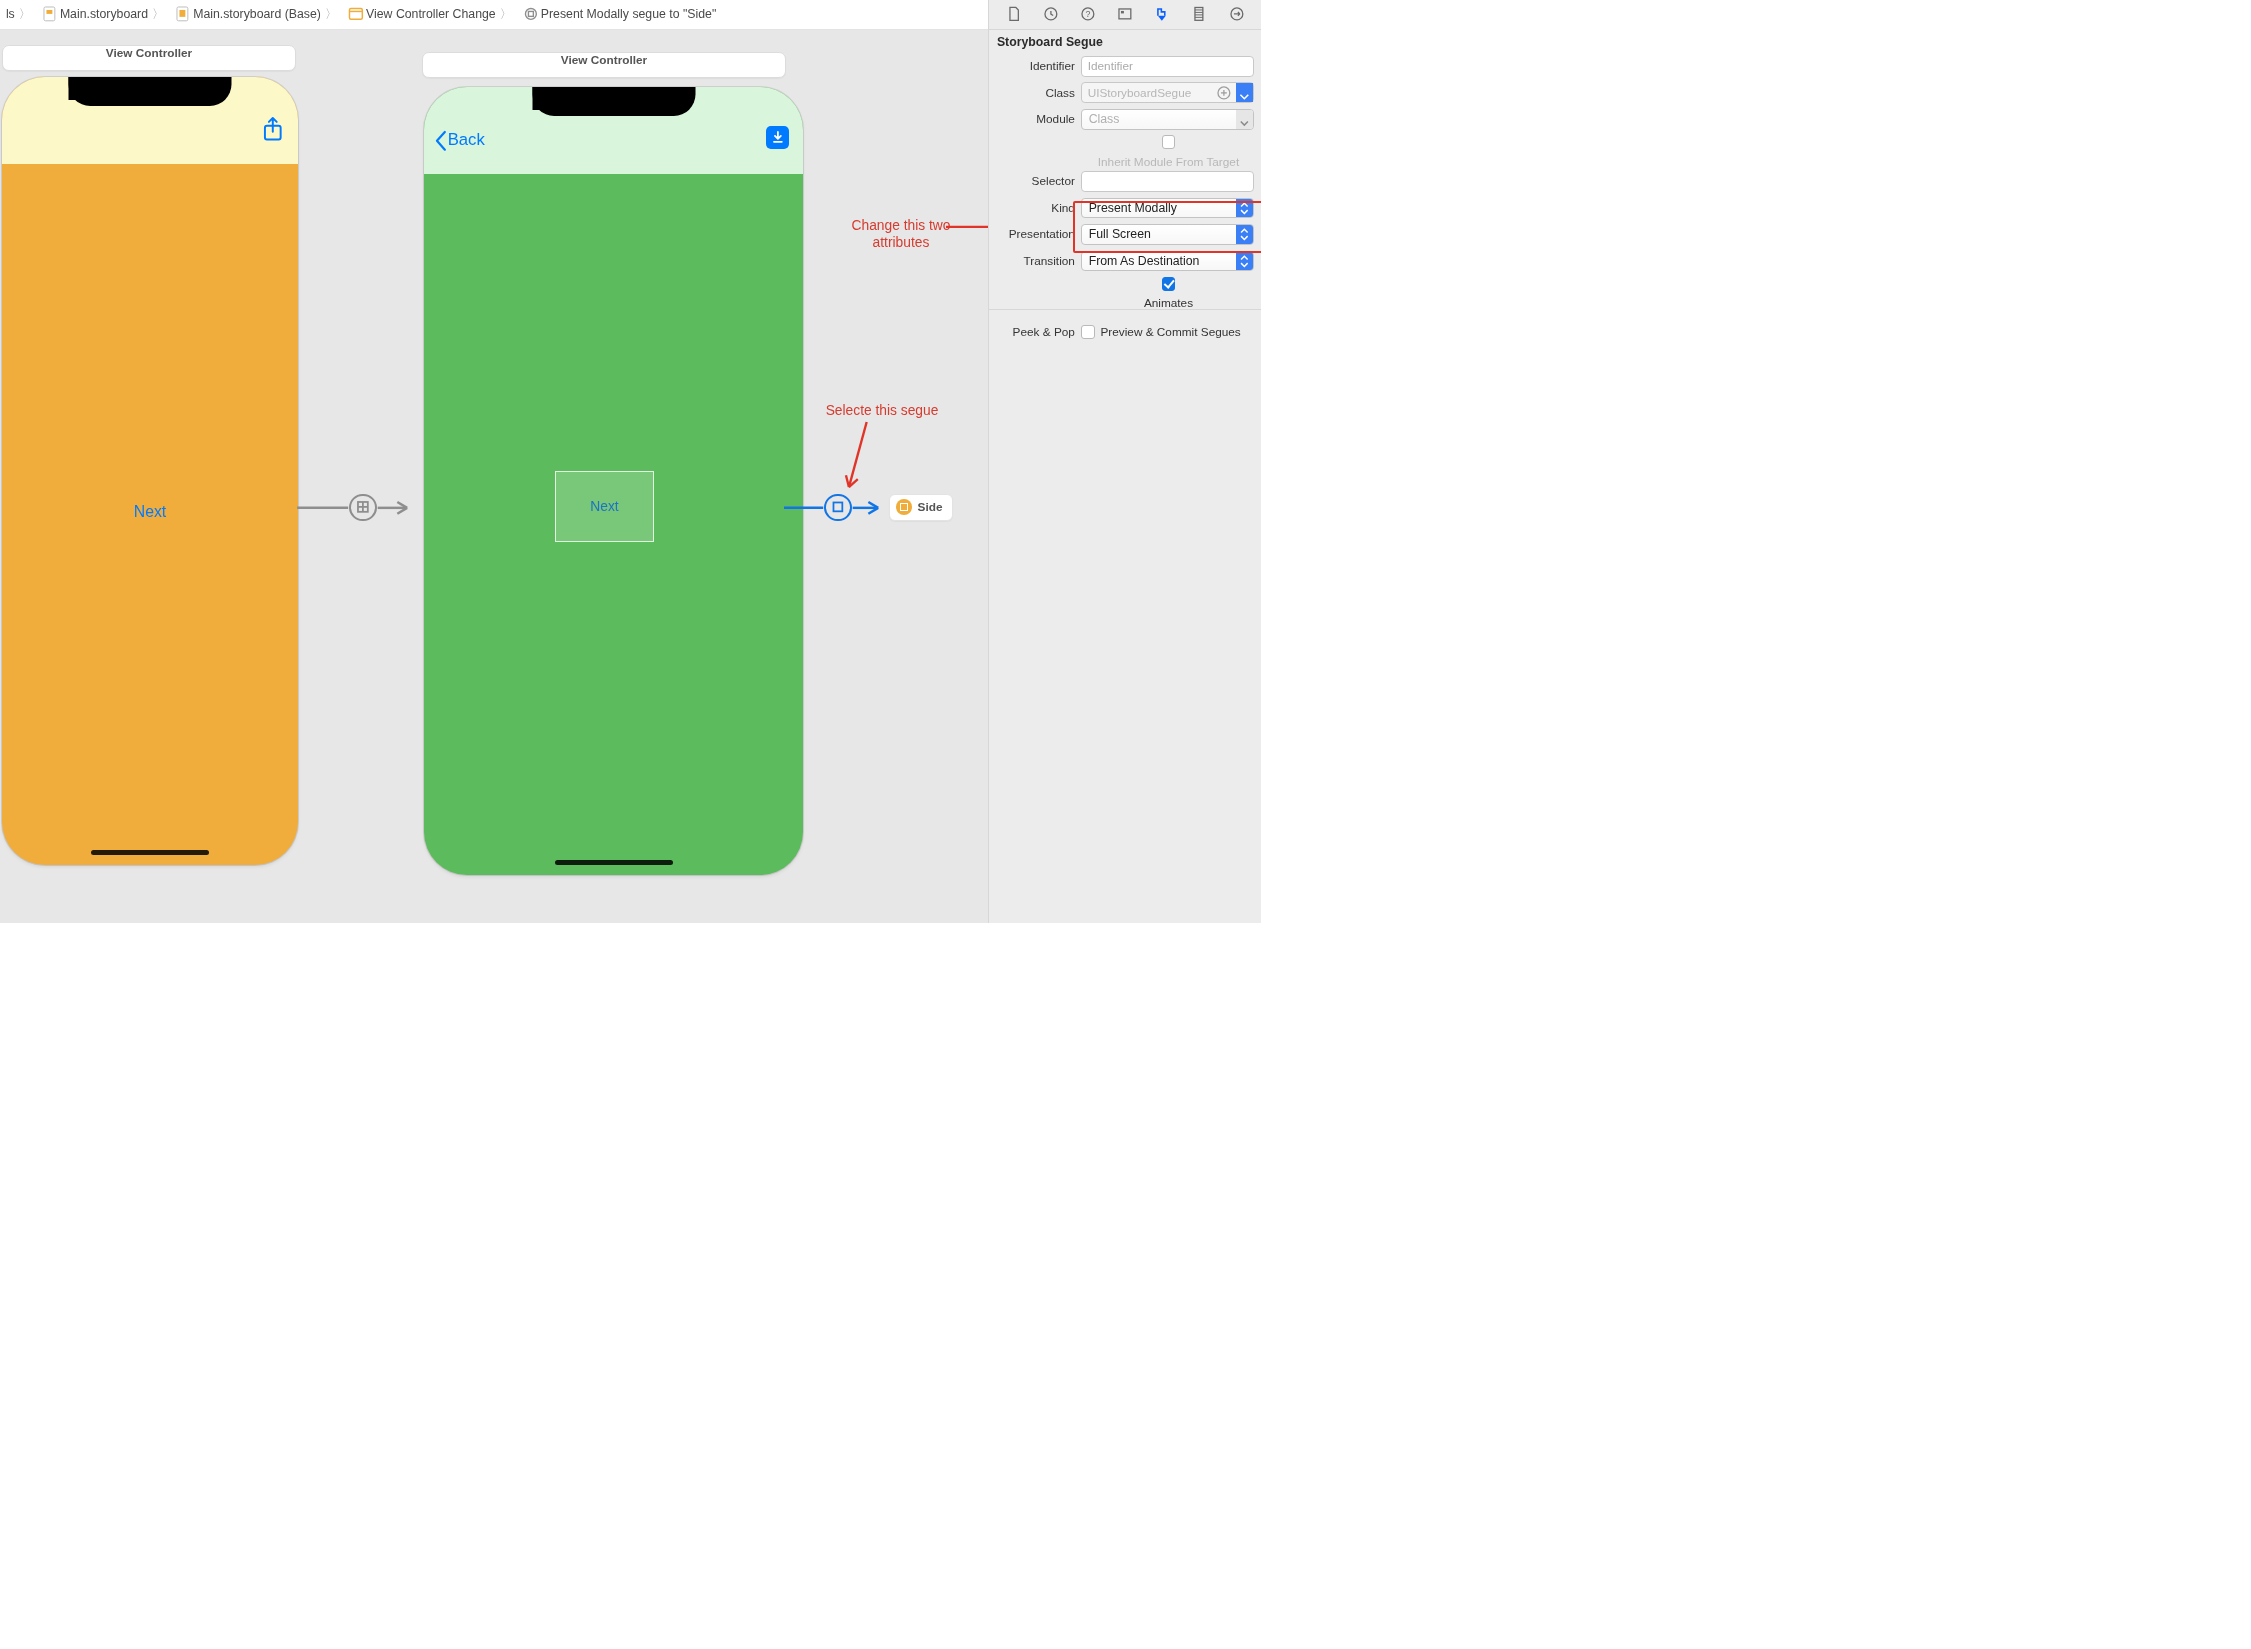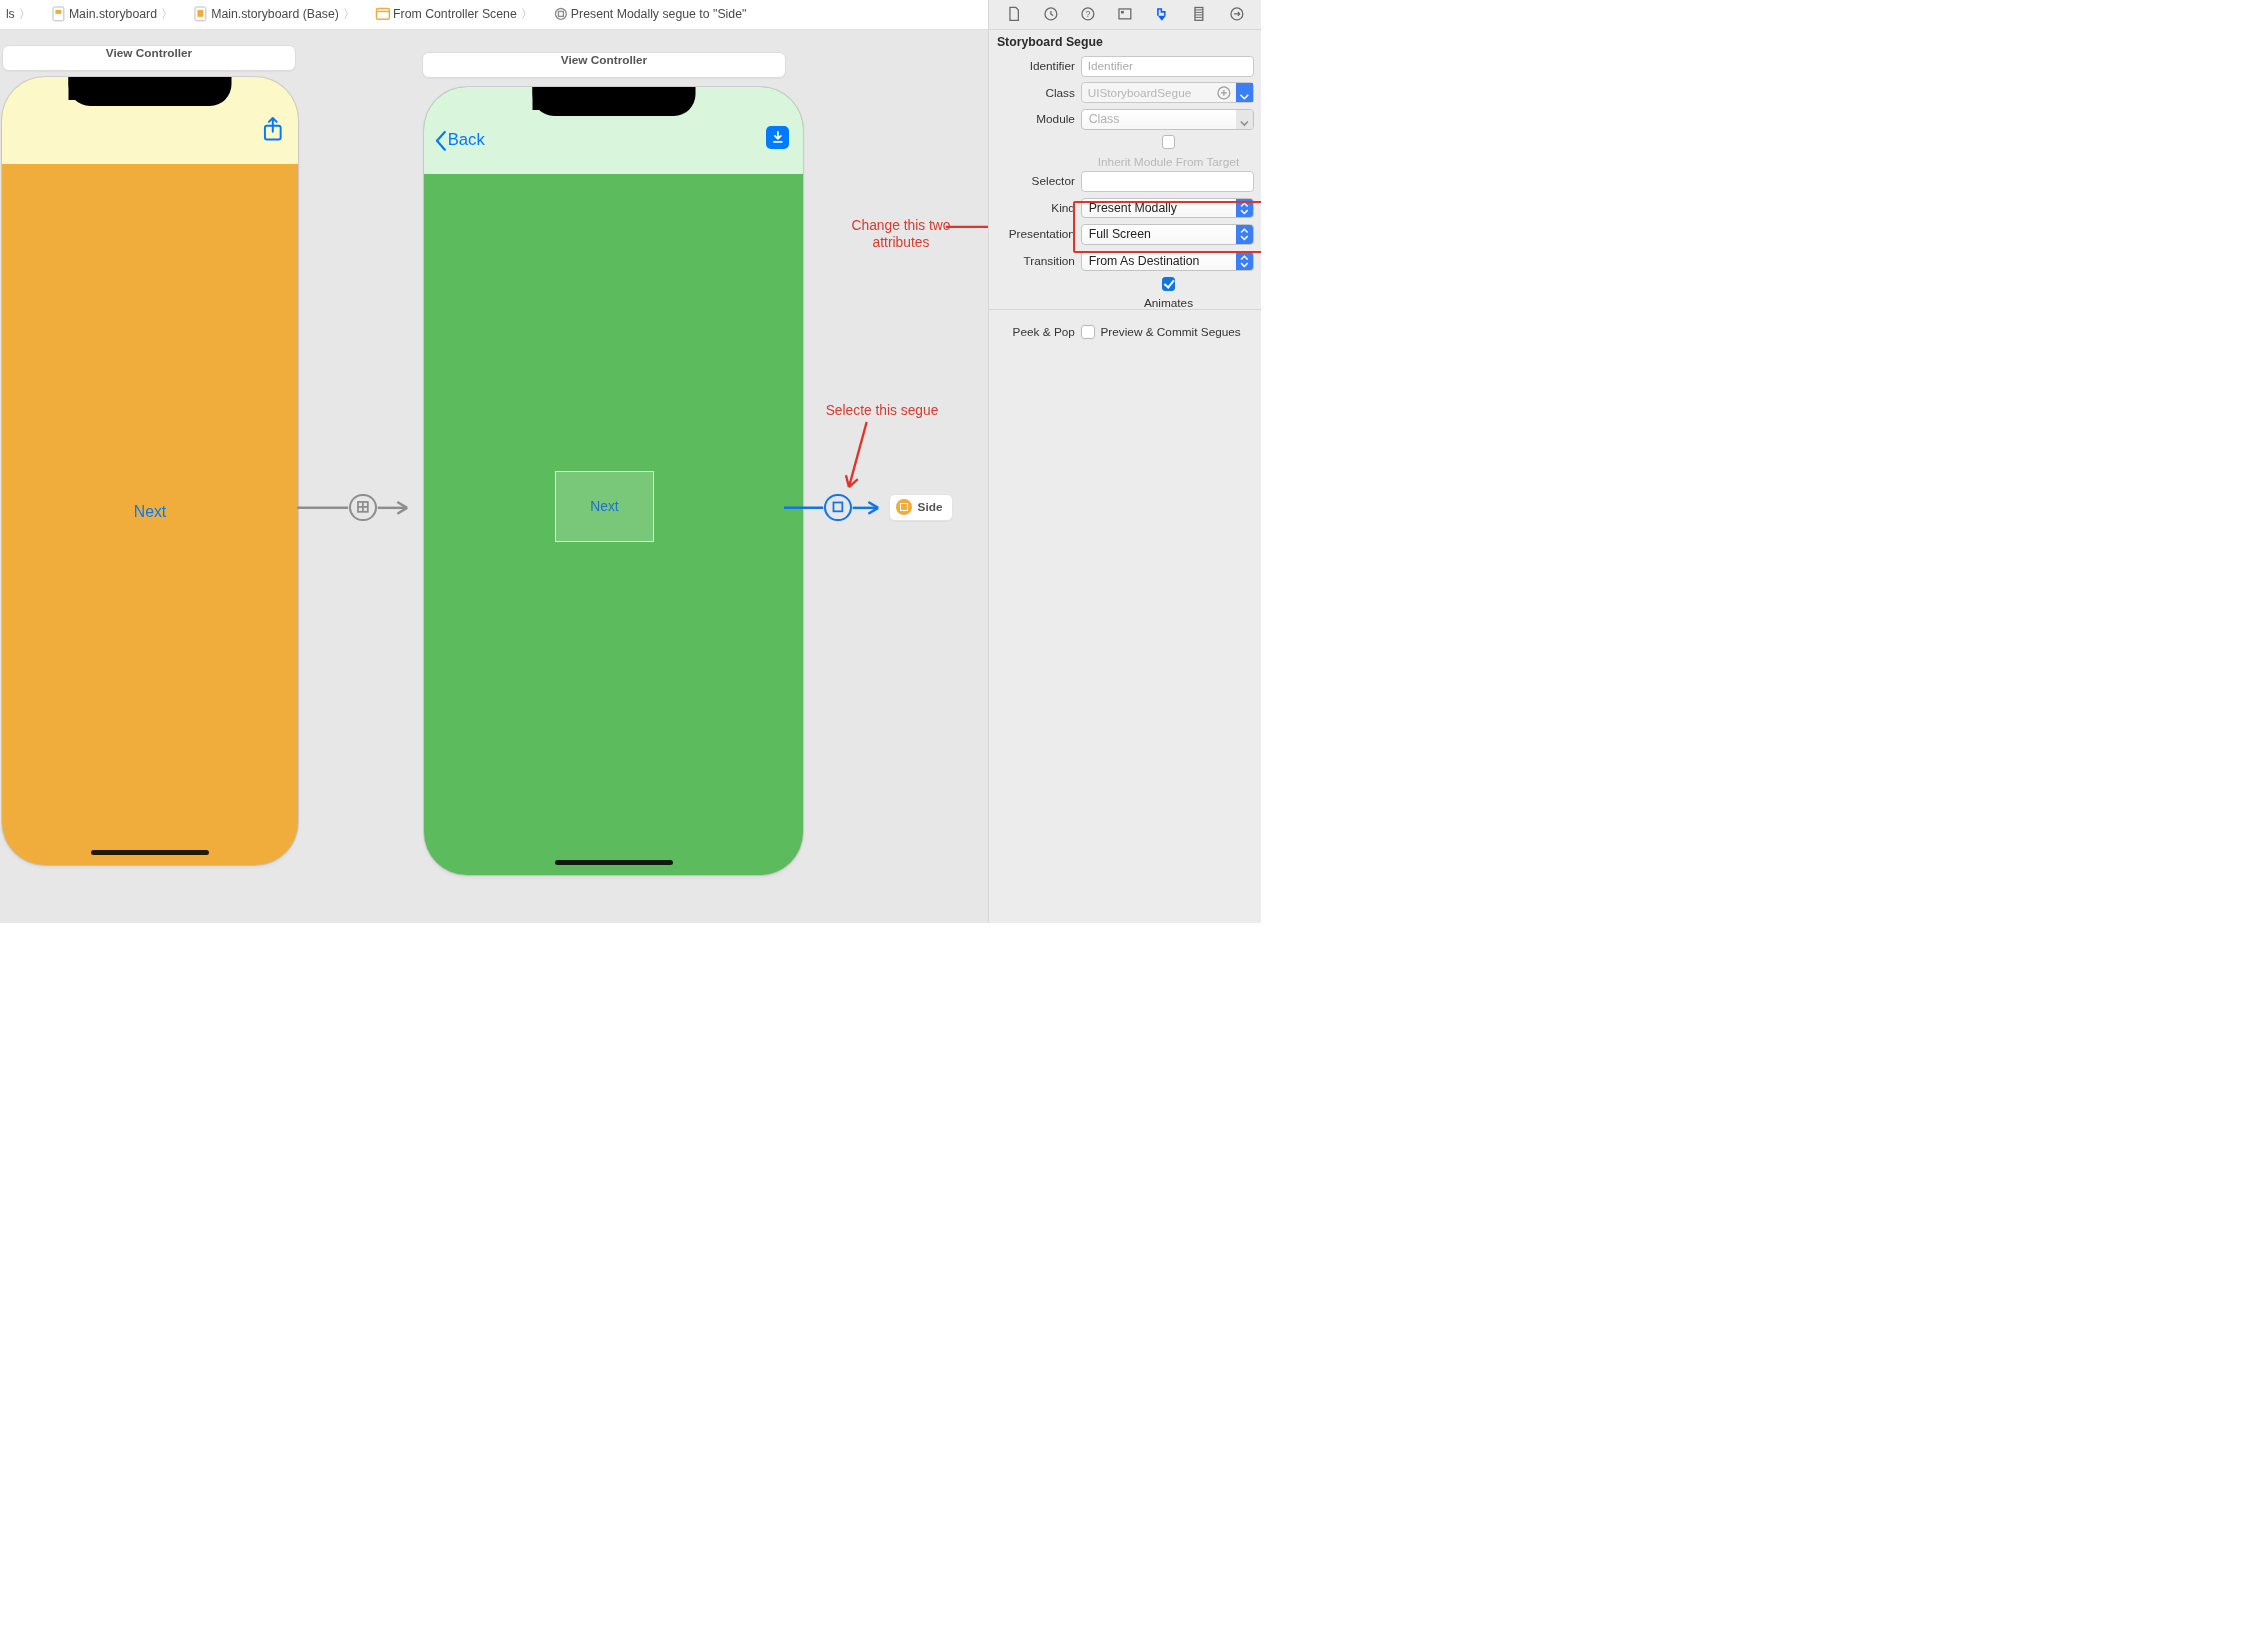--- a/index.html
+++ b/index.html
@@ -20,21 +20,21 @@
     height: 29.6px;
     background: #fff;
     border-bottom: 1px solid #e3e3e3;
     display: flex;
     align-items: center;
     justify-content: space-between;
     padding: 0 5.9px 0 0;
     font-size: 12.3px;
     color: #4a4a4a;
   }
-  .breadcrumbs { display: flex; align-items: center; gap: 14px; height: 100%; overflow: hidden; padding-left: 3.9px;}
+  .breadcrumbs { display: flex; align-items: center; gap: 5px; height: 100%; overflow: hidden; padding-left: 3.9px;}
   .crumb { display: flex; align-items: center; gap: 2px; white-space: nowrap; padding: 0 2px; cursor: default;}
   .crumb .chev { color: #aaa; padding: 0 2px; }
   .ic16 { width: 15.8px; height: 15.8px; display:inline-flex; align-items:center; justify-content:center; flex: 0 0 15.8px;}
   .tb-right { display: flex; align-items: center; gap: 9.9px; color:#555; padding-right: 3.9px;}
   .tb-divider{ width:1px; height:17.7px; background:#e0e0e0;}
 
   
   .canvas-area {
     position: absolute;
     top: 29.6px; left: 0; bottom: 0;
@@ -190,21 +190,21 @@
       <span>Main.storyboard (Base)</span>
       <span class="chev">〉</span>
     </span>
     <span class="crumb">
       <span class="ic16">
         <svg viewBox="0 0 16 16">
             <rect x="1.5" y="2.5" width="13" height="11" rx="1.5" fill="none" stroke="#f0ad3b" stroke-width="1.5"></rect>
             <line x1="1.5" y1="5.5" x2="14.5" y2="5.5" stroke="#f0ad3b" stroke-width="1.5"></line>
           </svg>
       </span>
-      <span>From Controller Scene</span>
+      <span>View Controller Change</span>
       <span class="chev">〉</span>
     </span>
     <span class="crumb">
       <span class="ic16">
         <svg viewBox="0 0 16 16">
             <circle cx="8" cy="8" r="5.5" fill="none" stroke="#8e8e8e" stroke-width="1.4"></circle>
             <rect x="5.5" y="5.5" width="5" height="5" fill="none" stroke="#8e8e8e" stroke-width="1.4"></rect>
           </svg>
       </span>
       <span>Present Modally segue to "Side"</span>

